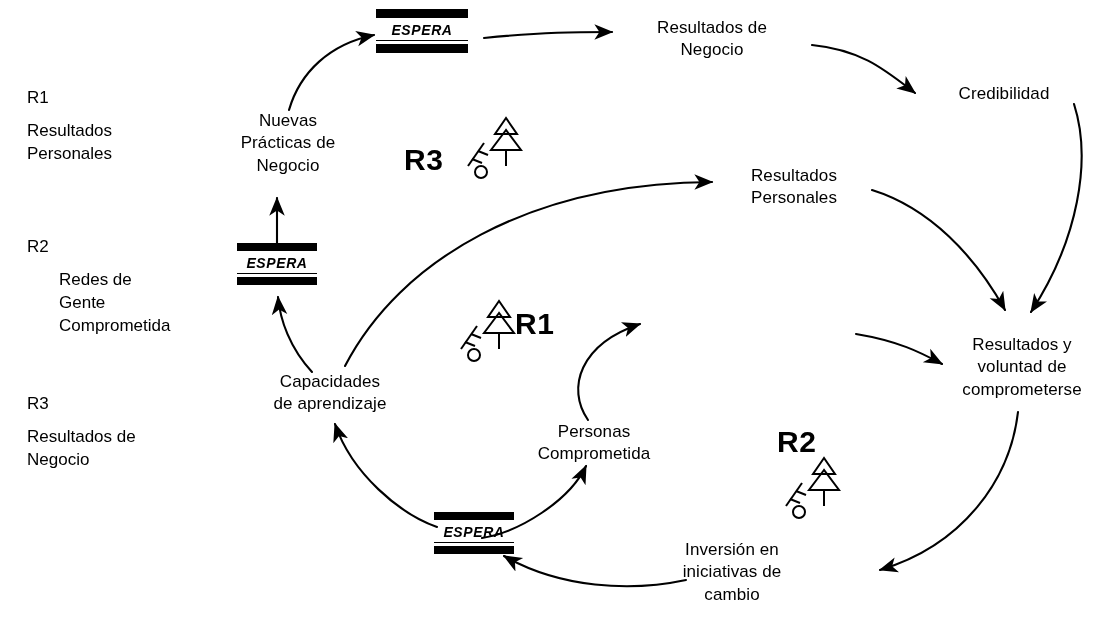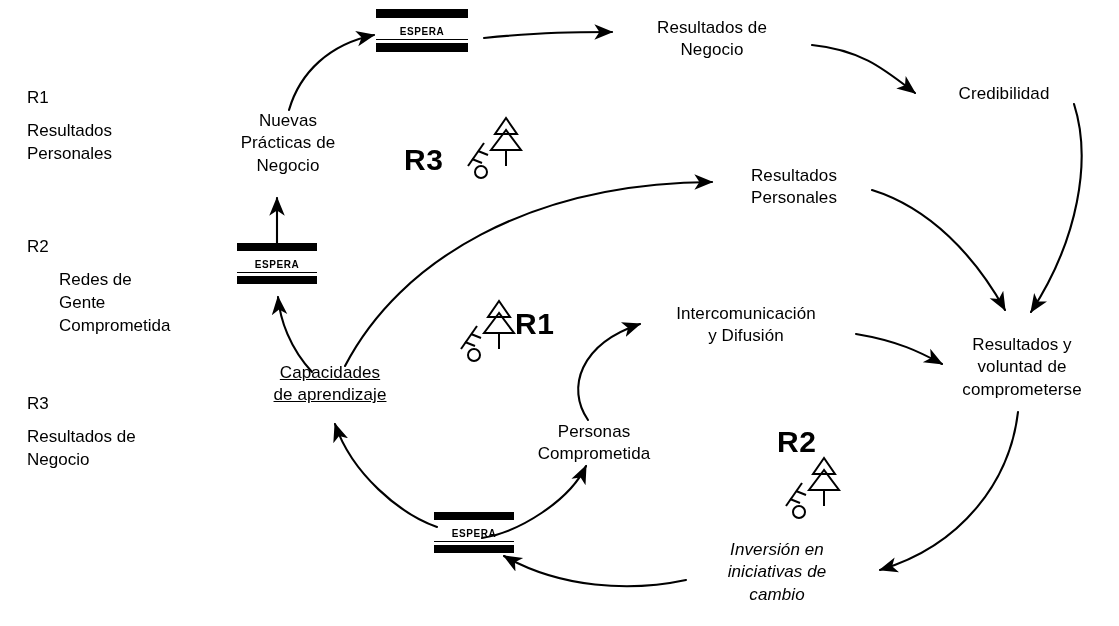--- a/index.html
+++ b/index.html
@@ -58,29 +58,30 @@
     width: 92px;
   }
   .delay .bar {
     height: 9px;
     background: #000;
     width: 100%;
   }
   .delay .bar.top { margin-bottom: 3px; }
   .delay .bar.bottom { margin-top: 3px; }
   .delay .word {
-    font-size: 10px;
+    font-size: 14px;
     font-weight: bold;
     text-align: center;
     letter-spacing: 0.6px;
     border-bottom: 1.5px solid #000;
     display: inline-block;
     width: 100%;
     box-sizing: border-box;
     line-height: 1.25;
+    font-style: italic;
   }
   .delay.small { width: 80px; }
   .delay.small .bar { height: 8px; }
   .tree { position: absolute; }
 </style>
 </head>
 <body>
 
 <div id="canvas">
 
@@ -197,30 +198,28 @@
 
   <div class="node" style="left:922px; top:83px; width:164px;">Credibilidad</div>
 
   <div class="node" style="left:216px; top:110px; width:144px;">Nuevas
 Prácticas de
 Negocio</div>
 
   <div class="node" style="left:712px; top:165px; width:164px;">Resultados
 Personales</div>
 
-  <div class="node" style="left:240px; top:362px; width:180px;text-decoration:underline;">Capacidades
+  <div class="node" style="left:240px; top:371px; width:180px;">Capacidades
 de aprendizaje</div>
 
-  <div class="node" style="left:632px; top:303px; width:228px;">Intercomunicación
-y Difusión</div>
 
   <div class="node" style="left:936px; top:334px; width:172px;">Resultados y
 voluntad de
 comprometerse</div>
 
   <div class="node" style="left:520px; top:421px; width:148px;">Personas
 Comprometida</div>
 
-  <div class="node" style="left:689px; top:539px; width:176px;font-style:italic;">Inversión en
+  <div class="node" style="left:644px; top:539px; width:176px;">Inversión en
 iniciativas de
 cambio</div>
 
 </div>
 
 </body></html>

